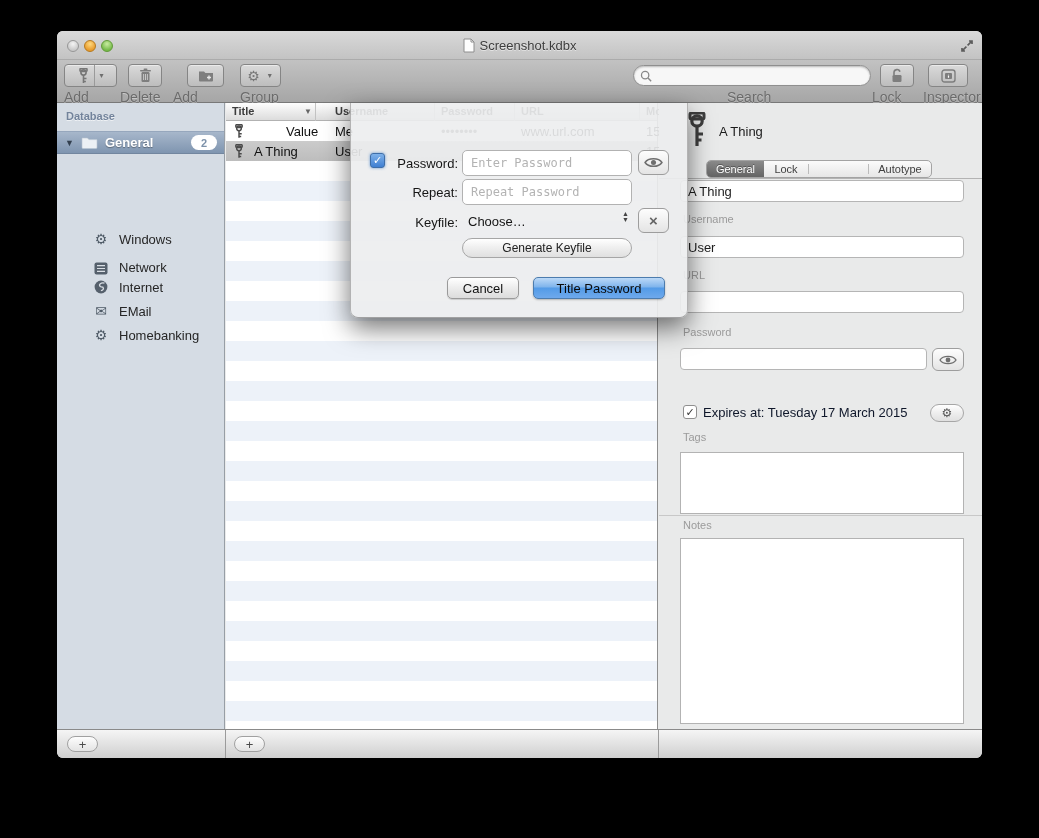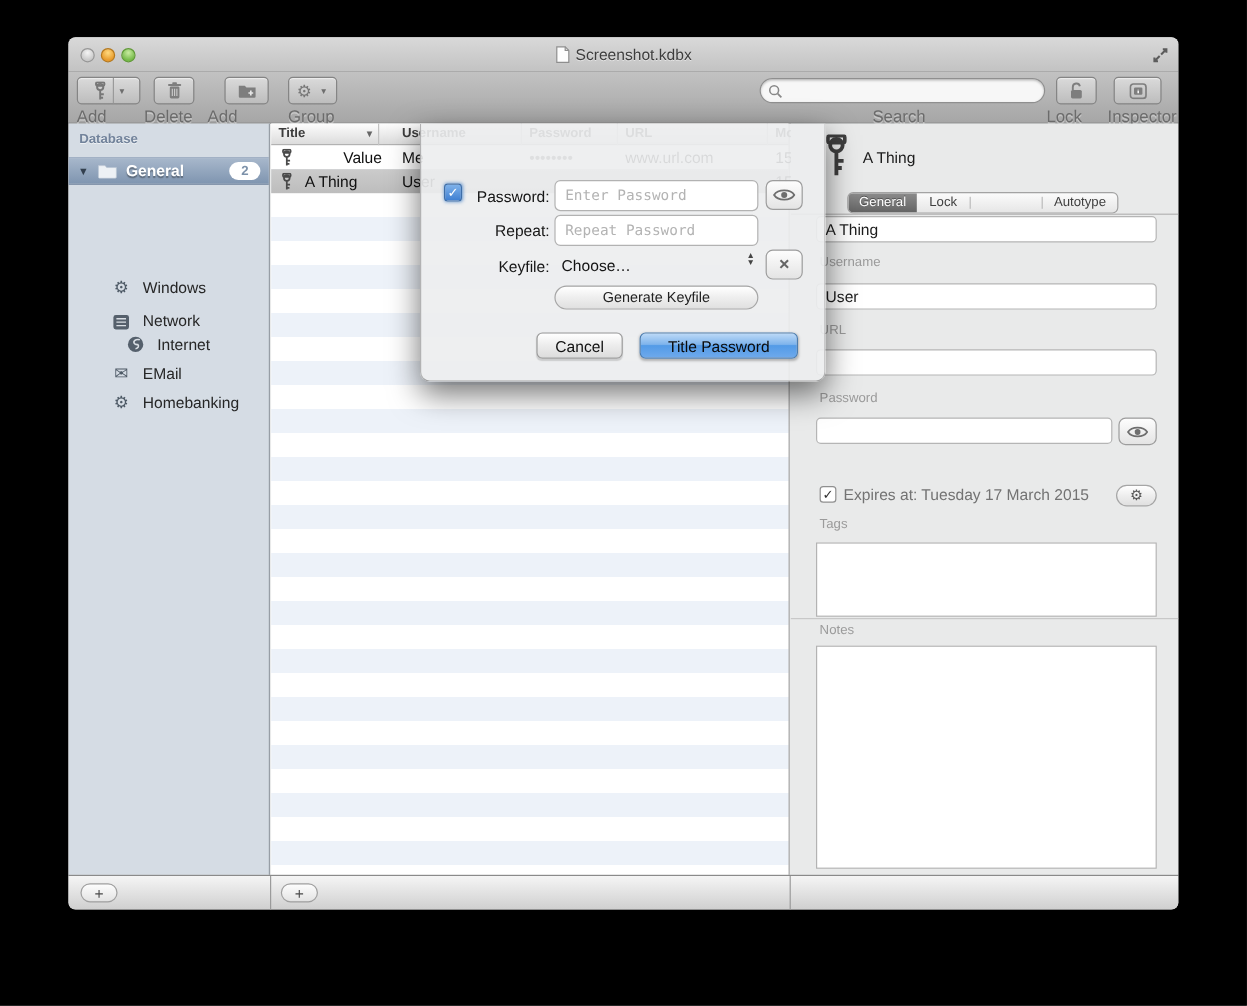--- a/index.html
+++ b/index.html
@@ -257,21 +257,21 @@
     </div>
     <div class="sb-item" style="top:148px;align-items:flex-end;">
       <span class="icon">
         <svg width="14" height="13" viewBox="0 0 14 13">
           <rect x="0.5" y="0.5" width="13" height="12" rx="2" fill="#55606c"></rect>
           <path d="M3 3.6 h8 M3 6.5 h8 M3 9.4 h8" stroke="#d9dee4" stroke-width="1.1"></path>
         </svg>
       </span>
       <span class="ilabel">Network</span>
     </div>
-    <div class="sb-item" style="top:172px;margin-left:12px;">
+    <div class="sb-item" style="top:172px;">
       <span class="icon">
         <svg width="14" height="14" viewBox="0 0 14 14">
           <circle cx="7" cy="7" r="6.4" fill="#55606c"></circle>
           <path d="M10.5 3.2 a3.4 2.6 0 0 0 -5 1.8 a3.2 2.4 0 0 0 3.4 2.2 a3 2.2 0 0 1 -2 3.4" fill="none" stroke="#d9dee4" stroke-width="1.3"></path>
         </svg>
       </span>
       <span class="ilabel">Internet</span>
     </div>
     <div class="sb-item" style="top:196px;">
       <span class="icon">✉</span>
@@ -358,21 +358,21 @@
     <input class="ffield" style="top: 245px; width: 247px;" value="">
     <div class="roundbtn" style="left:273px;top:245px;width:32px;height:23px;">
       <svg width="18" height="12" viewBox="0 0 18 12">
         <path d="M1 6 C4 1.2 14 1.2 17 6 C14 10.8 4 10.8 1 6 z" fill="none" stroke="#6e6e6e" stroke-width="1.4"></path>
         <circle cx="9" cy="6" r="2.4" fill="#6e6e6e"></circle>
       </svg>
     </div>
 
 
     <div class="cb plain" style="left:24px;top:302px;">✓</div>
-    <div style="position:absolute;left:44px;top:302px;font-size:13px;color:#737373;">Expires at: Tuesday 17 March 2015</div>
+    <div style="position:absolute;left:44px;top:302px;font-size:13px;color:#0f172a;">Expires at: Tuesday 17 March 2015</div>
     <div class="pill" style="left:271px;top:301px;width:34px;height:18px;border-radius:9px;">
       <span style="font-size:12px;color:#555;">⚙</span>
     </div>
 
     <div class="flabel" style="top:328px;">Tags</div>
     <textarea class="boxarea" style="top: 349px; height: 62px;"></textarea>
     <div class="insp-div2" style="top:412px;"></div>
 
     <div class="flabel" style="top:416px;">Notes</div>
     <textarea class="boxarea" style="top: 435px; height: 186px;"></textarea>

